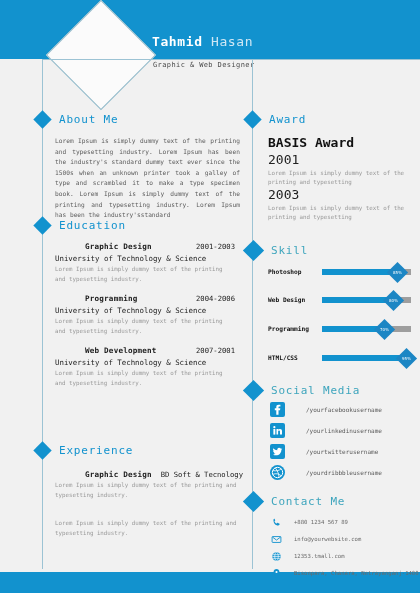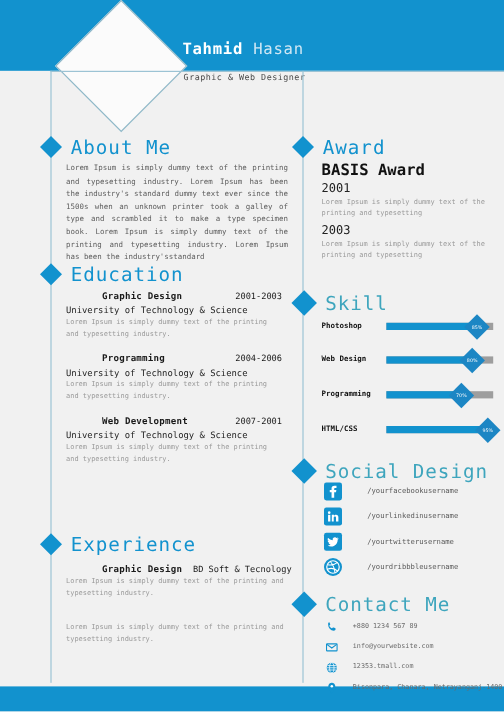--- a/index.html
+++ b/index.html
@@ -97,21 +97,21 @@
   .bullet {
     width: 13px; height: 13px;
     background: #1292ce;
     transform: rotate(45deg);
     flex: 0 0 auto;
   }
   .bullet.big { width: 15px; height: 15px; }
   .sec-title {
     margin-left: 10px;
     font-family: "DejaVu Sans Mono", monospace;
-    font-size: 16px;
+    font-size: 11px;
     color: #1292ce;
     letter-spacing: 0.8px;
     white-space: nowrap;
   }
   .sec-title.teal { color: #3ea5bd; }
 
   
   .para {
     position: absolute;
     font-family: "DejaVu Sans Mono", monospace;
@@ -159,21 +159,21 @@
 
   
   .award-title {
     font-family: "DejaVu Sans Mono", monospace;
     font-size: 13px;
     font-weight: bold;
     color: #111;
   }
   .award-year {
     font-family: "DejaVu Sans Mono", monospace;
-    font-size: 10px;
+    font-size: 13px;
     color: #222;
     margin-top: 2px;
   }
   .award-desc {
     font-family: "DejaVu Sans Mono", monospace;
     font-size: 5.8px;
     line-height: 9.4px;
     color: #9a9a9a;
     margin-top: 2px;
   }
@@ -407,21 +407,21 @@
     <div class="skill-track">
       <div class="skill-fill" style="width: 95%;"></div>
       <div class="skill-knob" style="left: calc(95% - 7.5px);">
         <span>95%</span>
       </div>
     </div>
   </div>
 
   <div class="sec-head" style="left:246px; top:383px;">
     <div class="bullet big"></div>
-    <div class="sec-title teal">Social Design</div>
+    <div class="sec-title teal">Social Media</div>
   </div>
 
   <div class="social-row" style="top:402px;">
     <div class="social-icon">
       <svg width="15" height="15" viewBox="0 0 15 15">
           <path d="M9.1 4.6h1.3V2.7h-1.8c-1.5 0-2.3.9-2.3 2.3v1.3H4.8v1.9h1.5v4.6h2.2V8.2h1.5l.3-1.9H8.5V5.3c0-.5.2-.7.6-.7z" fill="#fff"></path>
         </svg>
     </div>
     <div class="social-text">/yourfacebookusername</div>
   </div>

